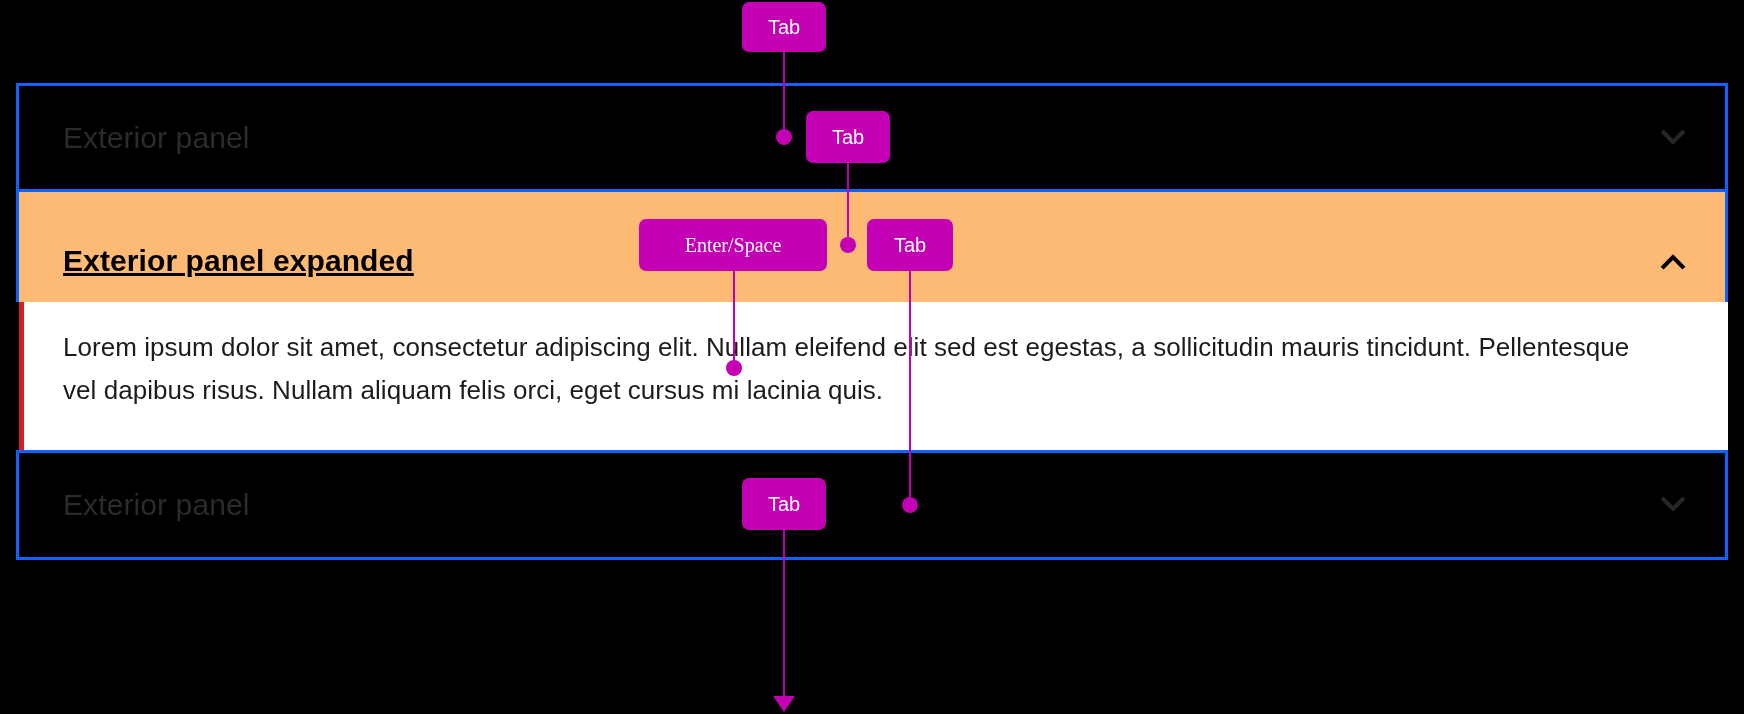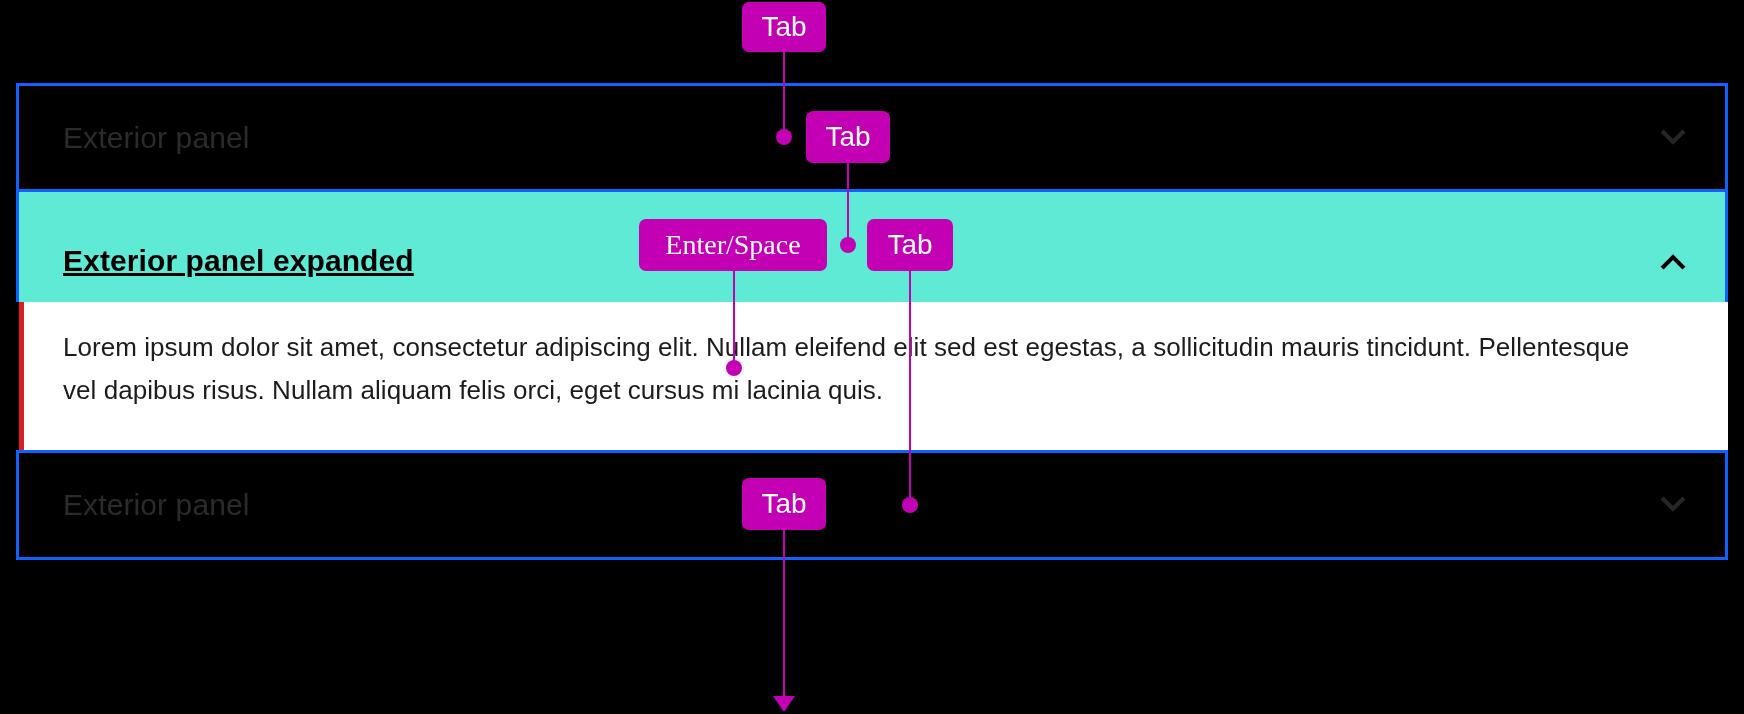--- a/index.html
+++ b/index.html
@@ -48,21 +48,21 @@
   .panel-collapsed {
     background: #000000;
     height: 110px;
   }
   .panel-collapsed .panel-title {
     color: #2b2b2b;
     font-weight: 400;
   }
 
   .panel-expanded-head {
-    background: #5eead4;
+    background: #fdba74;
     height: 144px;
   }
   .panel-expanded-head .panel-title {
     color: #000000;
     font-weight: 600;
   }
 
   .spacer { flex: 1 1 auto; }
 
   .chev {
@@ -98,21 +98,21 @@
     line-height: 43px;
     letter-spacing: 0.05px;
   }
 
   
   .badge {
     position: absolute;
     background: #c400b4;
     color: #ffffff;
     border-radius: 7px;
-    font-size: 28px;
+    font-size: 20px;
     line-height: 1;
     display: flex;
     align-items: center;
     justify-content: center;
     white-space: nowrap;
     z-index: 40;
   }
 
   .conn {
     position: absolute;

